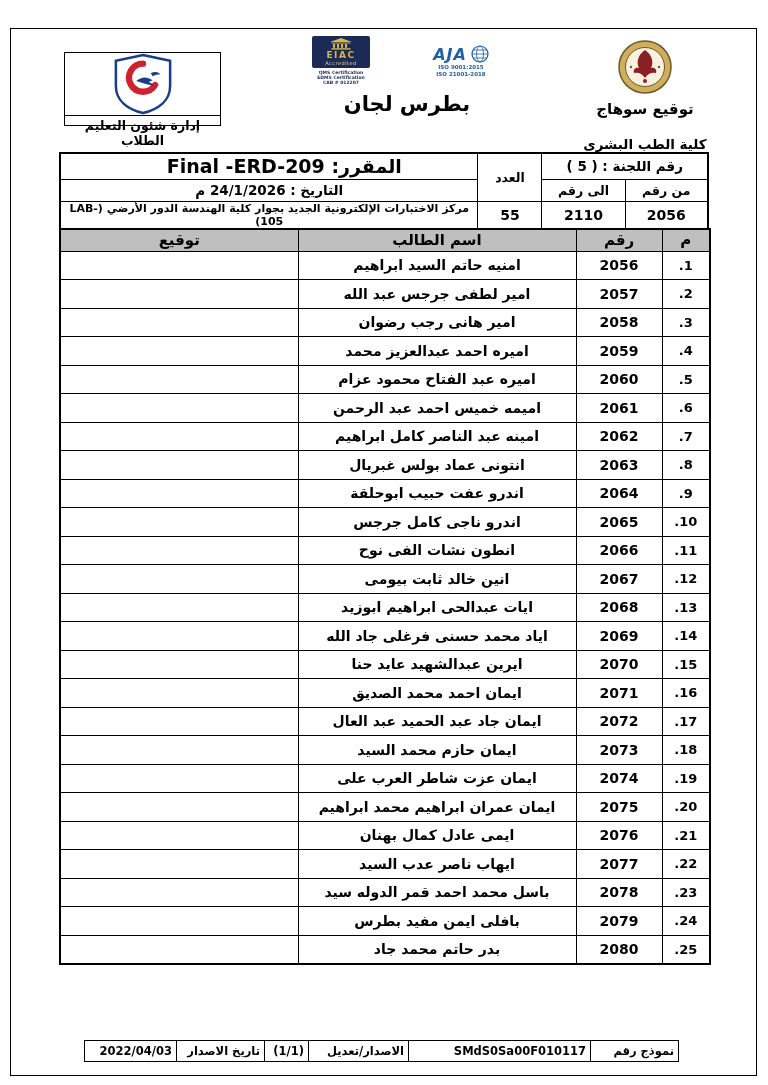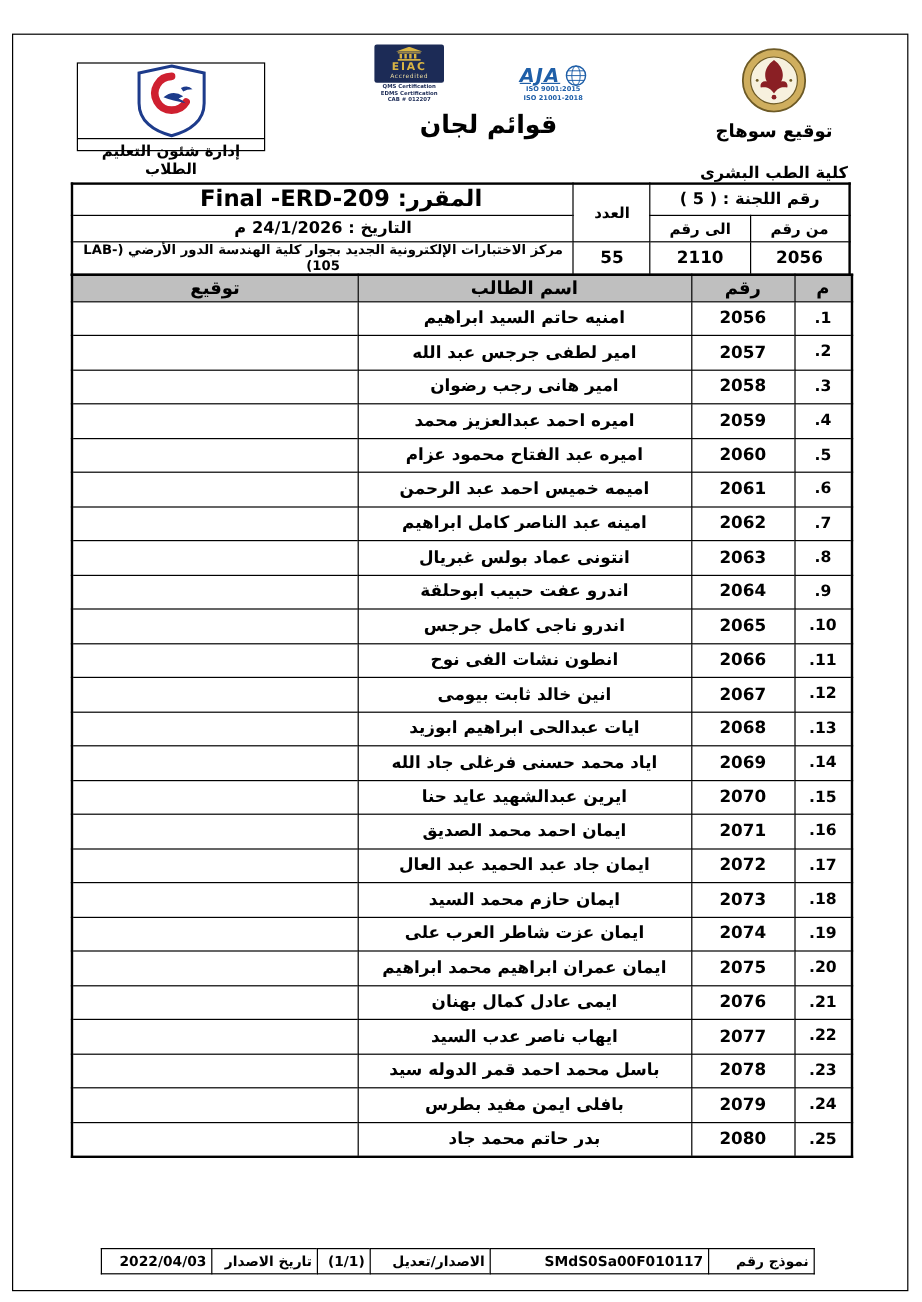--- a/index.html
+++ b/index.html
@@ -10,29 +10,29 @@
   }
   .frame { position:absolute; left:10px; top:28px; width:747px; height:1048px; border:1.5px solid #000; }
 
   
   .uni-block { position:absolute; left:565px; top:40px; width:160px; text-align:center; }
   .uni-logo { display:block; margin:0 auto; }
   .uni-name { font-size:15px; font-weight:bold; margin-top:6px; }
   .faculty-name { font-size:13.5px; font-weight:bold; margin-top:18px; }
 
   .center-block { position:absolute; left:262px; top:36px; width:290px; text-align:center; }
-  .accred-row { display:flex; justify-content:center; gap:50px; align-items:flex-end; direction:ltr; height:50px; }
+  .accred-row { display:flex; justify-content:center; gap:50px; align-items:center; direction:ltr; height:50px; }
   .eiac { width:58px; }
   .eiac-box { background:#1c2b56; border-radius:2px; padding:2px 0 2px; color:#d9b544; }
   .eiac-name { font-size:9px; font-weight:bold; letter-spacing:1.5px; line-height:10px; }
   .eiac-cap { font-size:5px; line-height:6px; color:#e8d9a0; letter-spacing:.5px; }
   .eiac-small { font-size:4.5px; line-height:5.2px; color:#1c2b56; margin-top:1.5px; font-weight:bold; }
   .aja { width:82px; direction:ltr; }
   .aja-top { display:flex; align-items:center; justify-content:center; gap:4px; }
-  .aja-name { font-size:16px; font-weight:bold; font-style:italic; color:#1f5fa8; letter-spacing:1px;text-decoration:underline; }
+  .aja-name { font-size:16px; font-weight:bold; font-style:italic; color:#1f5fa8; letter-spacing:1px; }
   .aja-line { font-size:5.5px; color:#1f5fa8; line-height:7px; font-weight:bold; }
   .doc-title { font-size:21px; font-weight:bold; margin-top:6px; direction:rtl; }
   .doc-subtitle { font-size:16.5px; font-weight:bold; margin-top:3px; direction:rtl; }
 
   .admin-box { position:absolute; left:64px; top:52px; width:157px; height:74px; border:1.6px solid #000;
                display:flex; flex-direction:column; background:#fff; }
   .admin-logo-wrap { flex:1; display:flex; align-items:center; justify-content:center; }
   .admin-label { border-top:1.6px solid #000; font-size:12.5px; font-weight:bold; text-align:center; padding:2px 0 3px; direction:rtl; }
 
   
@@ -108,21 +108,21 @@
               <ellipse cx="9" cy="9" rx="3.5" ry="8" fill="none" stroke="#1f5fa8" stroke-width="0.8"></ellipse>
               <line x1="1" y1="9" x2="17" y2="9" stroke="#1f5fa8" stroke-width="0.8"></line>
               <line x1="2" y1="5" x2="16" y2="5" stroke="#1f5fa8" stroke-width="0.8"></line>
               <line x1="2" y1="13" x2="16" y2="13" stroke="#1f5fa8" stroke-width="0.8"></line>
             </svg>
           </div>
           <div class="aja-line">ISO 9001:2015</div>
           <div class="aja-line">ISO 21001-2018</div>
         </div>
       </div>
-      <div class="doc-title">قوائم لجان</div>
+      <div class="doc-title">بطرس لجان</div>
     </div>
 
     <div class="admin-box">
       <div class="admin-logo-wrap">
         <svg width="70" height="62" viewBox="0 0 72 64">
           <path d="M36 2 L64 8 V34 C64 49 52 58 36 62 C20 58 8 49 8 34 V8 Z" fill="#fff" stroke="#1d3b8b" stroke-width="2.6"></path>
           <path d="M36 11 a14.5 14.5 0 1 0 12.5 22" fill="none" stroke="#cf2030" stroke-width="6.5" stroke-linecap="round"></path>
           <path d="M29 29 q8 -7 17 -1 l-4 2 q3 1 6 4 q-11 -2 -19 -5 z" fill="#1d3b8b"></path>
           <path d="M44 21 q6 -3 10 1 q-5 0 -8 2 z" fill="#1d3b8b"></path>
         </svg>

